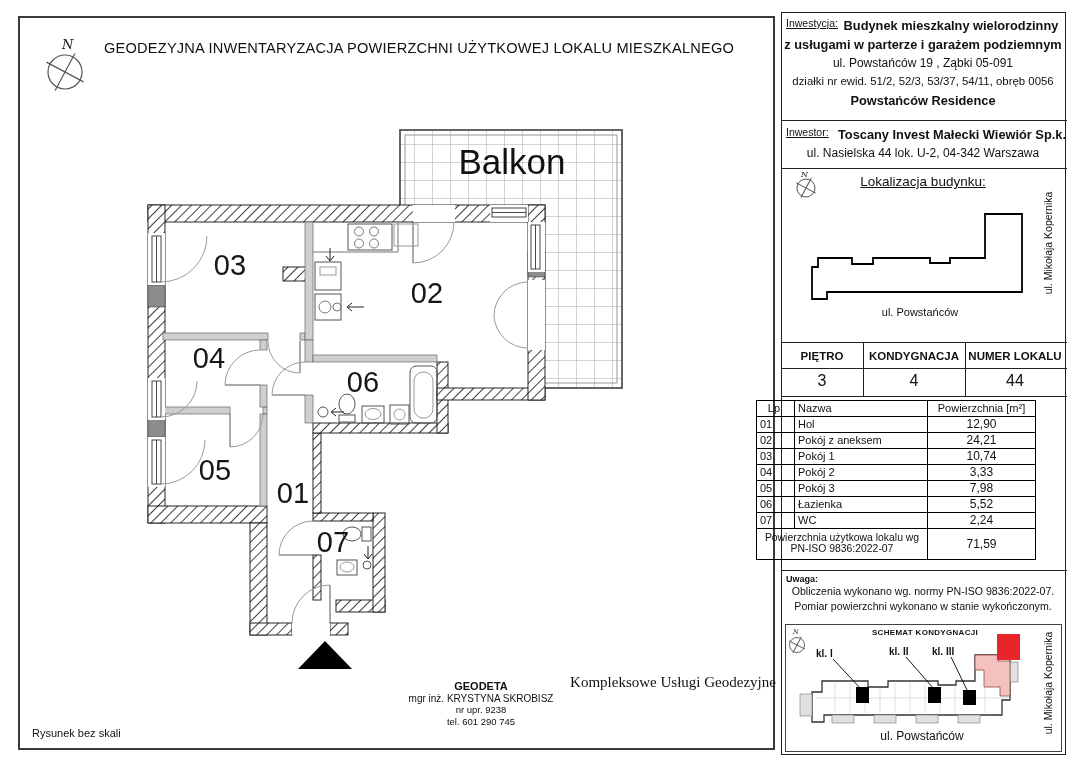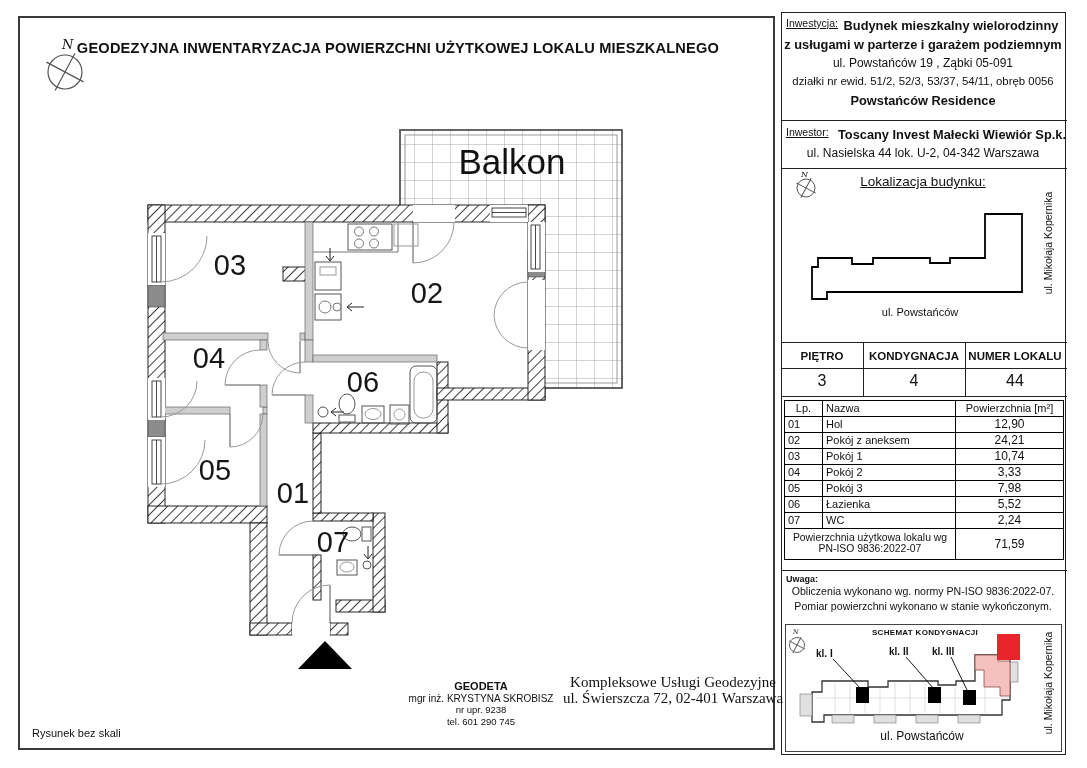--- a/index.html
+++ b/index.html
@@ -4,21 +4,21 @@
 <style>
   html,body{margin:0;padding:0;background:#fff;}
   body{width:1087px;height:768px;position:relative;overflow:hidden;
        font-family:"Liberation Sans","DejaVu Sans",sans-serif;color:#111;}
   .abs{position:absolute;}
   #plan-svg{position:absolute;left:0;top:0;z-index:1;}
   .txt{position:absolute;z-index:3;white-space:nowrap;}
   .ctr{text-align:center;}
   
   #leftbox{left:18px;top:16px;width:753px;height:730px;border:2px solid #3a3a3a;z-index:0;}
-  #main-title{left:62px;top:40px;width:672px;font-weight:bold;font-size:14.6px;letter-spacing:.2px;text-align:center;}
+  #main-title{left:62px;top:40px;width:672px;font-weight:normal;font-size:14.6px;letter-spacing:.2px;text-align:right;}
   #scale-note{left:32px;top:727px;font-size:11px;}
   .room-label{position:absolute;z-index:3;font-size:29px;color:#161616;transform:translate(-50%,-50%);}
   #balkon-label{left:512px;top:162px;font-size:35px;transform:translate(-50%,-50%);z-index:3;}
   .north-n{font-family:"DejaVu Serif","Liberation Serif",serif;font-style:italic;}
   
   #surveyor{left:400px;top:681px;width:162px;text-align:center;font-size:9.5px;line-height:11.5px;}
   #surveyor .t1{font-weight:bold;font-size:11px;}
   #surveyor .t2{font-size:10px;}
   #company{left:556px;top:675px;width:234px;text-align:center;
            font-family:"Liberation Serif","DejaVu Serif",serif;font-size:15px;line-height:15.5px;}
@@ -30,21 +30,21 @@
   .sec-label{font-size:10.5px;text-decoration:underline;}
   .inv-bold{font-weight:bold;font-size:12.8px;}
   .inv-reg{font-size:12px;}
   .panel-ctr{left:782px;width:282px;text-align:center;}
   #loc-title{font-size:13.5px;text-decoration:underline;}
   .street{font-size:11px;}
   .street-v{transform-origin:0 0;transform:rotate(-90deg);font-size:10.5px;text-align:center;}
   .unit-head{font-weight:bold;font-size:11.5px;text-align:center;}
   .unit-val{font-size:16px;text-align:center;}
   
-  #area-table{position:absolute;left:784px;top:400px;z-index:3;border-collapse:collapse;
+  #area-table{position:absolute;left:756px;top:400px;z-index:3;border-collapse:collapse;
               font-size:11px;table-layout:fixed;width:279px;}
   #area-table td,#area-table th{border:1px solid #000;padding:0 3px;height:15px;line-height:1.05;
               font-weight:normal;overflow:hidden;}
   #area-table .num{text-align:center;font-size:12px;}
   #area-table .hdr-pow{text-align:center;}
   #area-table .foot{text-align:center;font-size:10.4px;height:30px;margin-left:38px;}
   
   #note-label{left:786px;top:574px;font-size:9px;font-weight:bold;}
   .note-line{left:782px;width:282px;text-align:center;font-size:10.6px;}
   
@@ -298,21 +298,20 @@
 <div class="txt" id="scale-note">Rysunek bez skali</div>
 
 <div class="txt" id="surveyor">
   <div class="t1">GEODETA</div>
   <div class="t2">mgr inż. KRYSTYNA SKROBISZ</div>
   <div>nr upr. 9238</div>
   <div>tel. 601 290 745</div>
 </div>
 <div class="txt" id="company">
   <div>Kompleksowe Usługi Geodezyjne</div>
-  <div>ul. Świerszcza 72, 02-401 Warszawa</div>
 </div>
 
 <div class="txt sec-label" style="left:786px;top:17px;">Inwestycja:</div>
 <div class="txt ctr inv-bold" style="left:838px;top:18px;width:226px;">Budynek mieszkalny wielorodzinny</div>
 <div class="txt ctr inv-bold panel-ctr" style="top:37px;">z usługami w parterze i garażem podziemnym</div>
 <div class="txt ctr inv-reg panel-ctr" style="top:56px;">ul. Powstańców 19 , Ząbki 05-091</div>
 <div class="txt ctr panel-ctr" style="top:75px;font-size:11.4px;">działki nr ewid. 51/2, 52/3, 53/37, 54/11, obręb 0056</div>
 <div class="txt ctr inv-bold panel-ctr" style="top:93px;">Powstańców Residence</div>
 
 <div class="txt sec-label" style="left:786px;top:126px;">Inwestor:</div>

